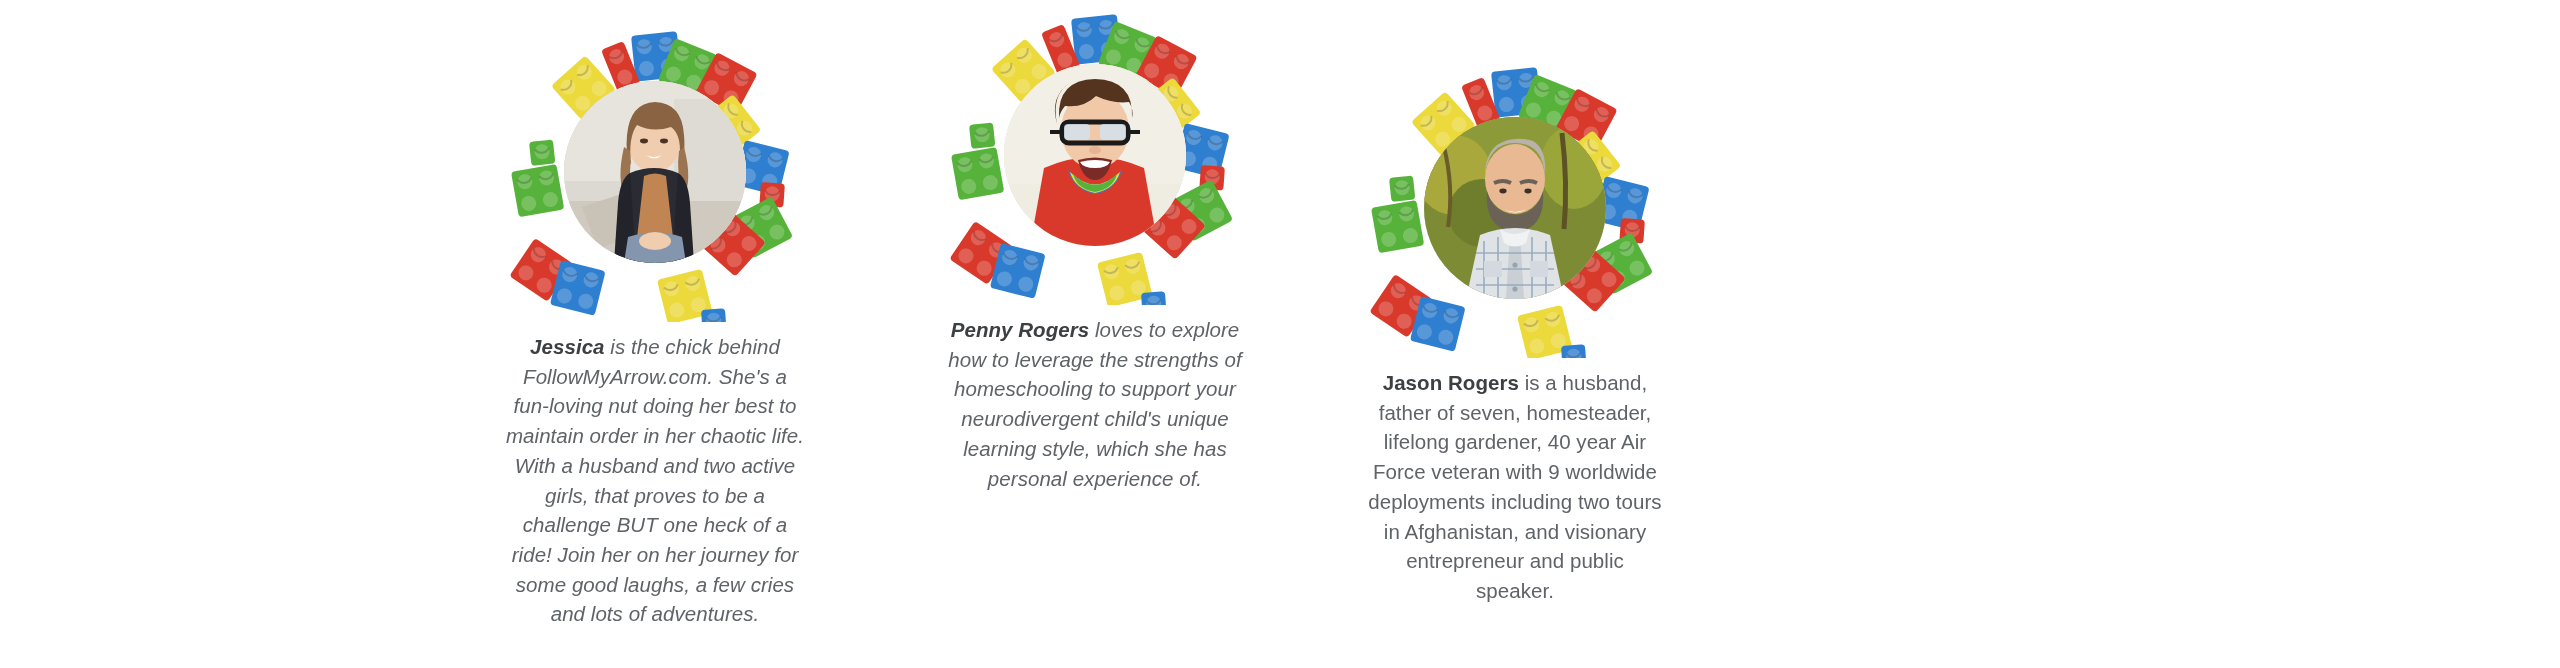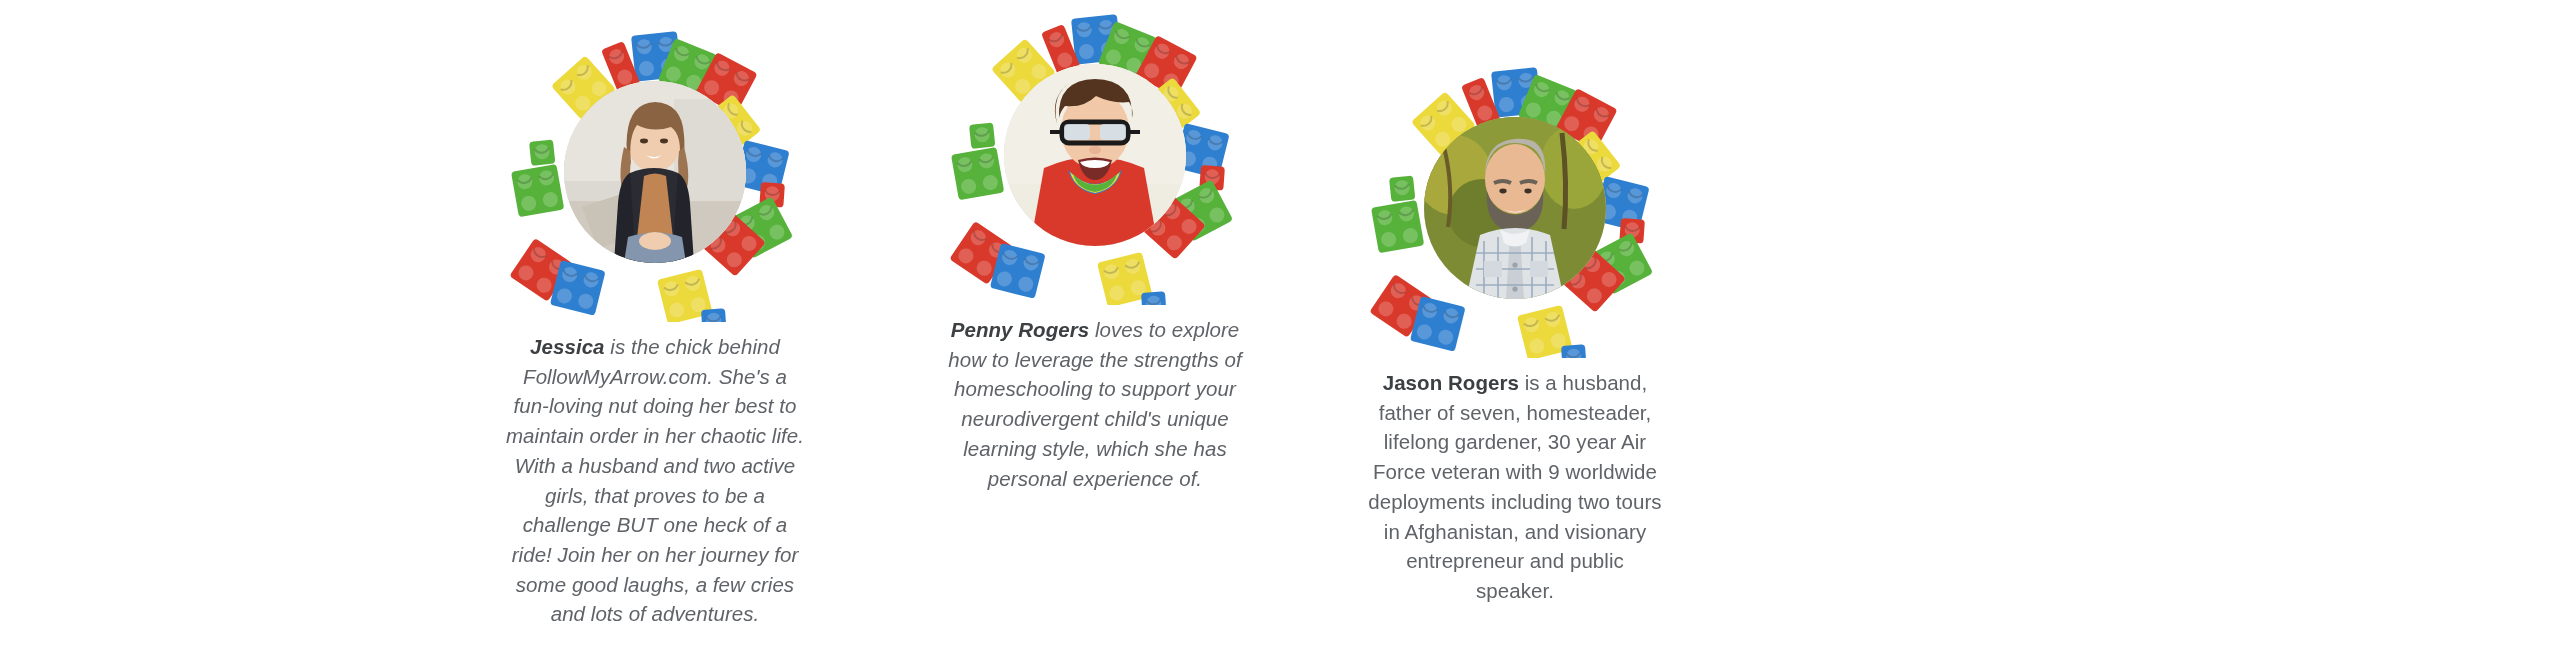--- a/index.html
+++ b/index.html
@@ -260,17 +260,17 @@
           </g>
           <path d="M76 112 q15 10 30 0 l-4 14 q-11 7 -22 0Z" fill="#f0f2f4"></path>
           <circle cx="91" cy="148" r="2.6" fill="#9aa3ab"></circle>
           <circle cx="91" cy="172" r="2.6" fill="#9aa3ab"></circle>
           <path d="M60 144 h18 v16 h-18 Z" fill="#d3d9de"></path>
           <path d="M106 144 h18 v16 h-18 Z" fill="#d3d9de"></path>
         </svg>
       </div>
     </div>
     <div class="bio-text upright">
-      <span class="bio-name">Jason Rogers</span><span class="bio-body"> is a husband, father of seven, homesteader, lifelong gardener, 30 year Air Force veteran with 9 worldwide deployments including two tours in Afghanistan, and visionary entrepreneur and public speaker.</span>
+      <span class="bio-name">Jason Rogers</span><span class="bio-body"> is a husband, father of seven, homesteader, lifelong gardener, 40 year Air Force veteran with 9 worldwide deployments including two tours in Afghanistan, and visionary entrepreneur and public speaker.</span>
     </div>
   </div>
 
 </div>
 
 </body></html>

